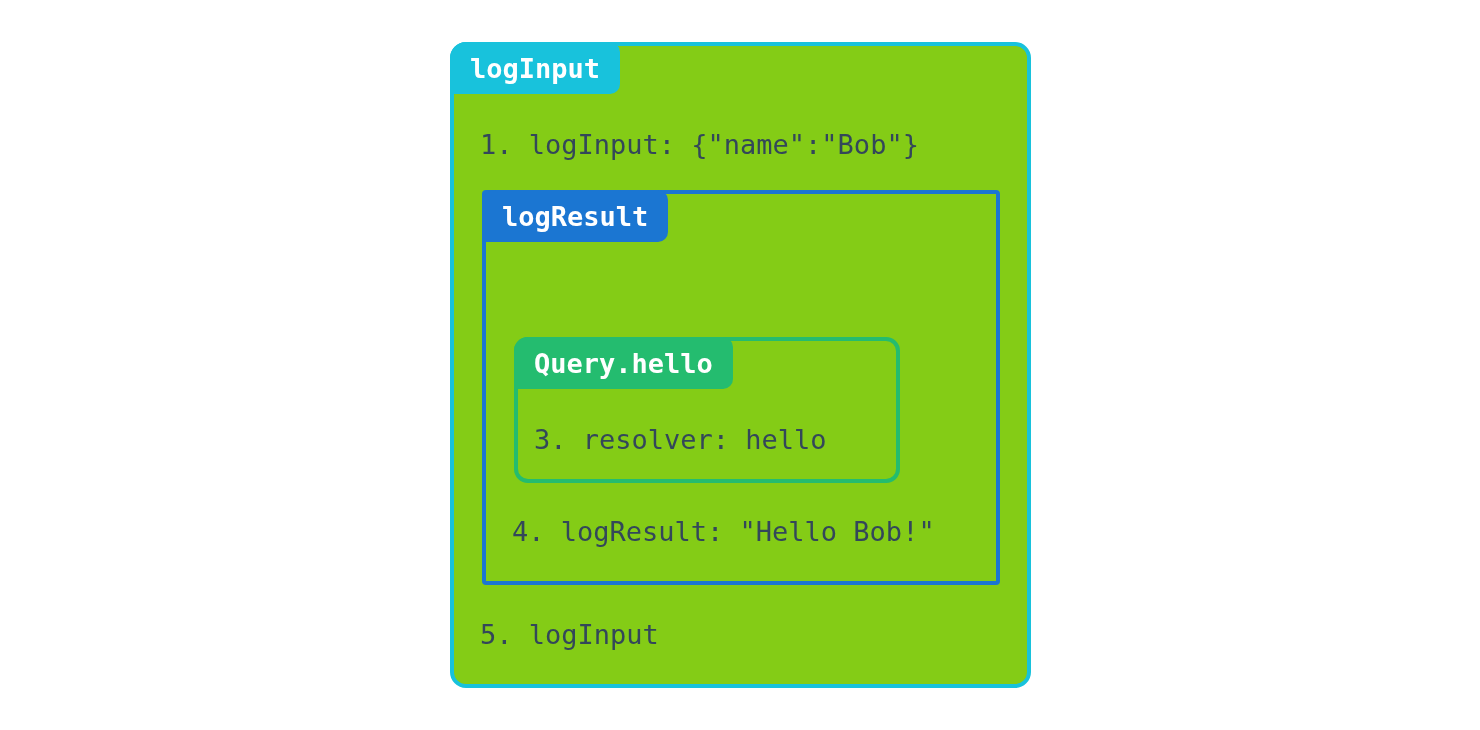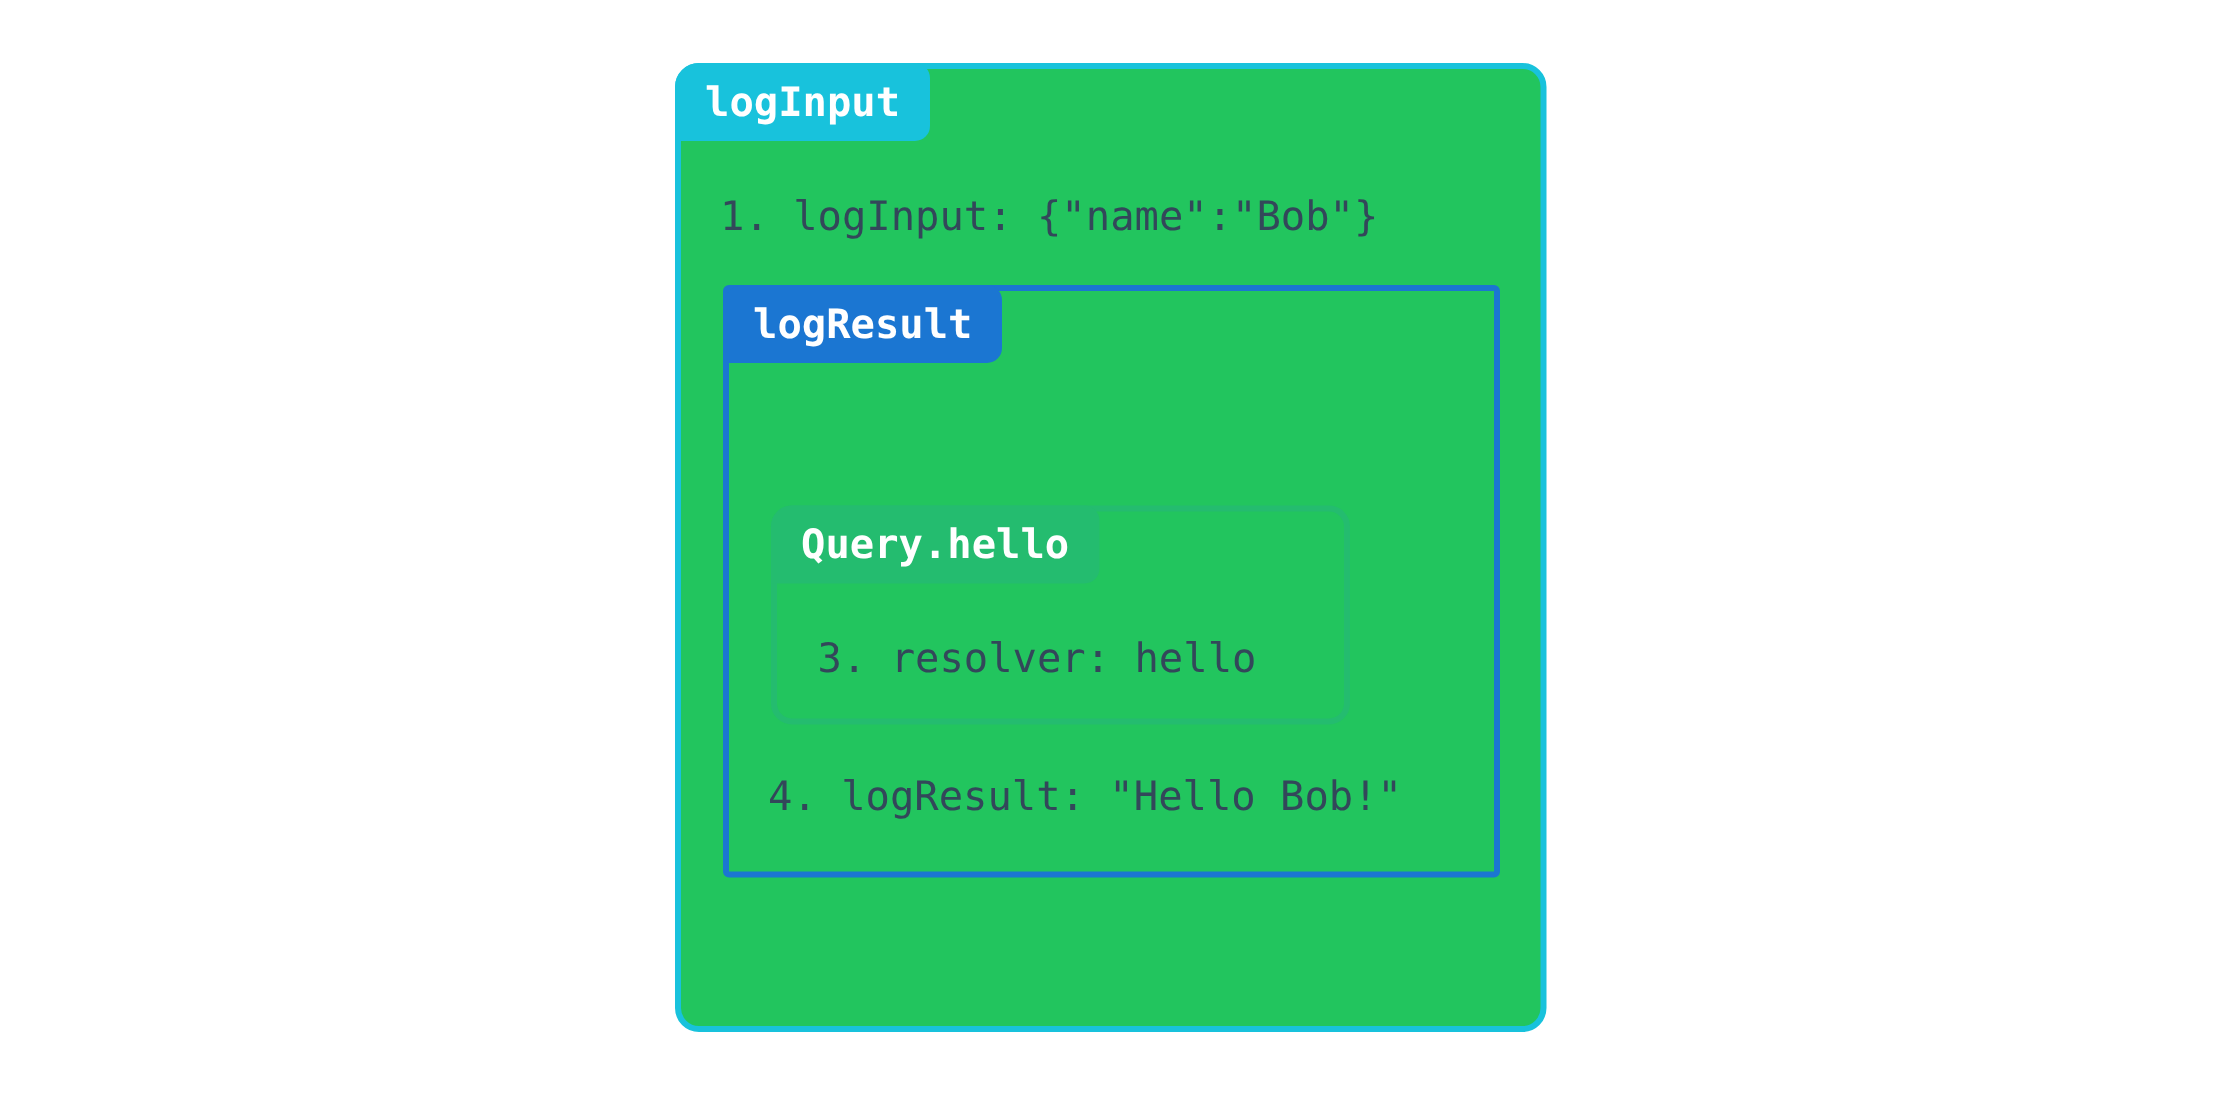--- a/index.html
+++ b/index.html
@@ -11,21 +11,21 @@
     position: relative;
     width: 1480px;
     height: 730px;
     background: #ffffff;
     overflow: hidden;
     font-family: "DejaVu Sans Mono", "Liberation Mono", monospace;
   }
   .box {
     position: absolute;
     box-sizing: border-box;
-    background: #22c55e;
+    background: #84cc16;
     border-style: solid;
     border-width: 4px;
   }
   .box-cyan {
     left: 450px;
     top: 42px;
     width: 581px;
     height: 646px;
     border-color: #18C2DC;
     border-radius: 16px;
@@ -67,21 +67,21 @@
     position: absolute;
     color: #33475A;
     font-size: 27px;
     line-height: 34px;
     white-space: nowrap;
   }
   .step-1 { left: 26px; top: 82px; }
   .step-5 { left: 26px; top: 572px; }
   .step-2 { left: 26px; top: 82px; }
   .step-4 { left: 26px; top: 321px; }
-  .step-3 { left: 27px; top: 82px; }
+  .step-3 { left: 16px; top: 82px; }
 </style>
 </head>
 <body>
 
 <div class="canvas">
 
   <div class="box box-cyan">
     <div class="tab tab-cyan">logInput</div>
 
     <div class="step step-1">1. logInput: {"name":"Bob"}</div>
@@ -92,15 +92,16 @@
 
       <div class="box box-green">
         <div class="tab tab-green">Query.hello</div>
 
         <div class="step step-3">3. resolver: hello</div>
       </div>
 
       <div class="step step-4">4. logResult: "Hello Bob!"</div>
     </div>
 
+    <div class="step step-5">5. logInput</div>
   </div>
 
 </div>
 
 </body></html>

